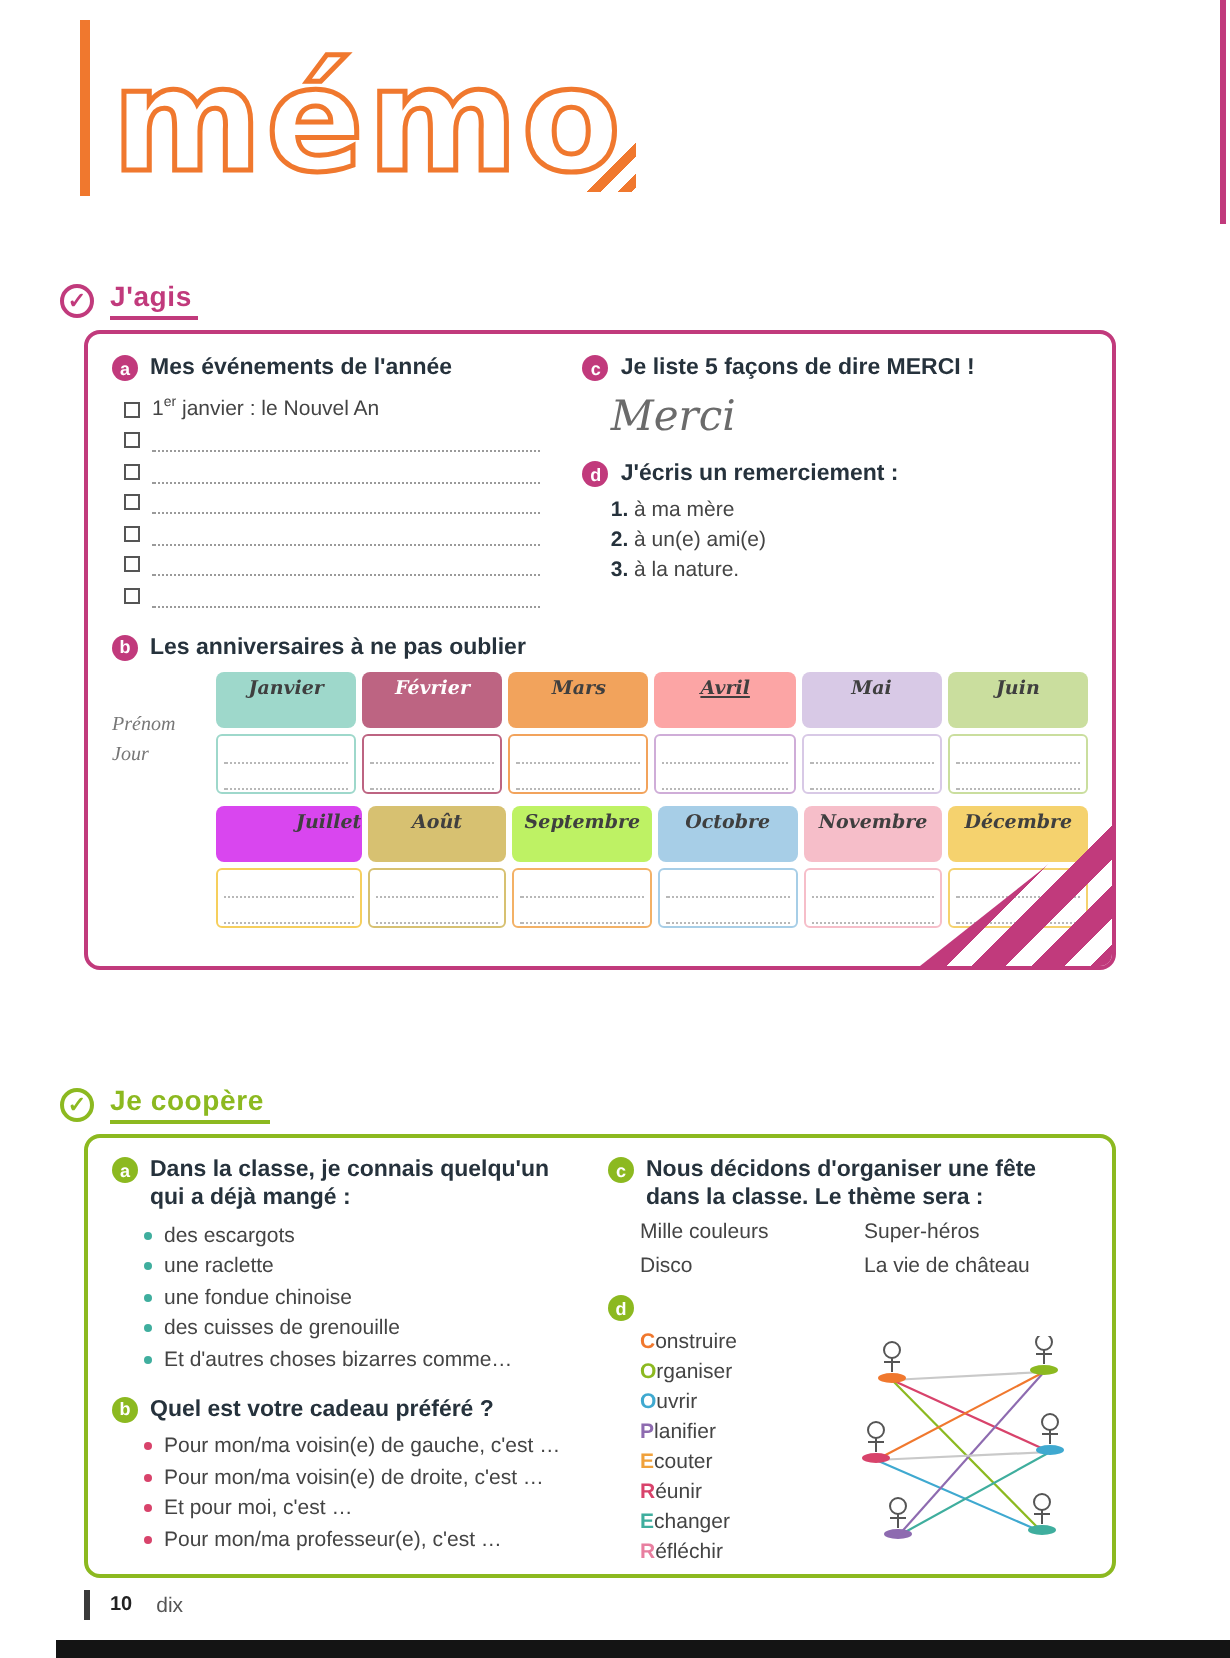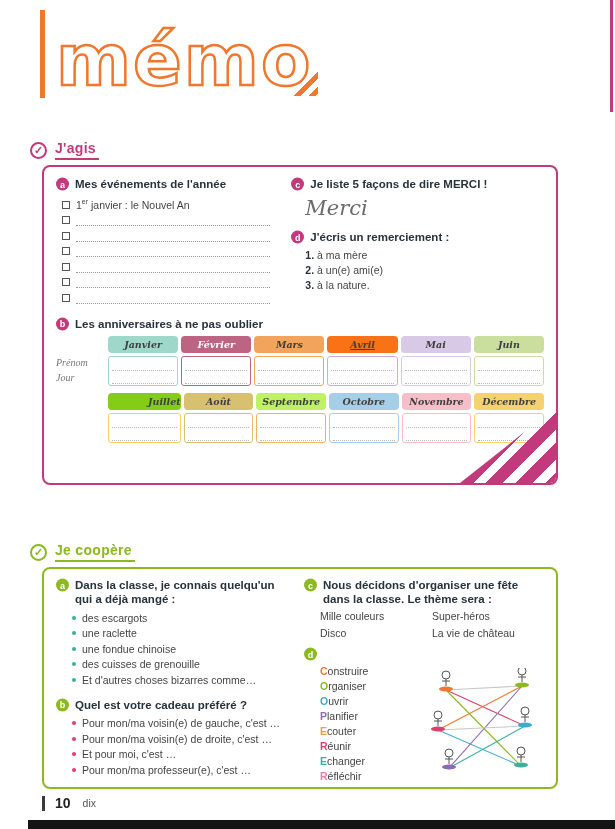--- a/index.html
+++ b/index.html
@@ -63,21 +63,21 @@
   .thanks-item b { color:#26323c; }
 
   .table-block { margin-top:13px; }
   .cal { margin-top:5px; }
   .cal-row { display:flex; }
   .cal-row + .cal-row { margin-top:6px; }
   .cal-labels { flex:none; width:52px; padding-top:21px; display:flex; flex-direction:column; }
   .hand { font-family:Liberation Serif, serif; font-style:italic; font-size:10px; color:#777; height:15px; }
   .cal-months { flex:1; display:grid; grid-template-columns:repeat(6,1fr); gap:3px; }
   .cal-head {
-    height:17px; line-height:17px; text-align:center; border-radius:4px;
+    height:28px; line-height:17px; text-align:center; border-radius:4px;
     font-family:"DejaVu Serif", serif; font-style:italic; font-weight:bold; font-size:9.5px;
   }
   .cal-cell { margin-top:3px; height:30px; border:1px solid; border-radius:3px; background:#fff; padding:1px 3px 0; }
   .cline { display:block; border-bottom:1px dotted #b8b8b8; height:13px; }
   .corner-stripes {
     position:absolute; right:0; bottom:0; width:96px; height:76px;
     background:repeating-linear-gradient(135deg, transparent 0 9px, var(--pink) 9px 21px);
     clip-path:polygon(100% 0, 100% 100%, 0 100%);
   }
 
@@ -94,21 +94,21 @@
   .block-d { margin-top:6px; }
   .coop-d-body { display:flex; }
   .coop-words { margin-left:16px; width:86px; }
   .coop-word { font-size:10.5px; line-height:15px; color:#444; }
   .coop-word .w-init { font-weight:bold; }
   .coop-illu { margin:4px 0 0 18px; }
 
   
   .footer { position:absolute; left:42px; top:795px; display:flex; align-items:center; }
   .footer-bar { width:3px; height:15px; background:#3a3a3a; margin-right:10px; }
-  .page-num { font-size:14px; font-weight:bold; color:#222; }
+  .page-num { font-size:10px; font-weight:bold; color:#222; }
   .page-word { font-size:10.5px; color:#555; margin-left:12px; }
   .bottom-bar { position:absolute; left:28px; right:0; bottom:0; height:9px; background:#141414; }
 </style>
 </head>
 <body>
 
 <div class="memo-bar"></div>
 <h1 class="memo-title">mémo</h1>
 <div class="memo-flag"></div>
 <div class="edge-line"></div>
@@ -201,21 +201,21 @@
                 </div>
             </div>
             <div class="cal-col">
               <div class="cal-head" style="background-color: rgb(242, 163, 92); color: rgb(63, 63, 63);">Mars</div>
               <div class="cal-cell" style="border-color: rgb(242, 163, 92);">
                   <span class="cline"></span>
                   <span class="cline"></span>
                 </div>
             </div>
             <div class="cal-col">
-              <div class="cal-head" style="background-color: #f97316; color: rgb(63, 63, 63); text-decoration: underline;">Avril</div>
+              <div class="cal-head" style="background-color: #fca5a5; color: rgb(63, 63, 63); text-decoration: underline;">Avril</div>
               <div class="cal-cell" style="border-color: rgb(207, 173, 216);">
                   <span class="cline"></span>
                   <span class="cline"></span>
                 </div>
             </div>
             <div class="cal-col">
               <div class="cal-head" style="background-color: rgb(216, 201, 230); color: rgb(63, 63, 63);">Mai</div>
               <div class="cal-cell" style="border-color: rgb(216, 201, 230);">
                   <span class="cline"></span>
                   <span class="cline"></span>
@@ -227,21 +227,21 @@
                   <span class="cline"></span>
                   <span class="cline"></span>
                 </div>
             </div>
           </div>
         </div>
         <div class="cal-row">
           <div class="cal-labels"></div>
           <div class="cal-months">
             <div class="cal-col">
-              <div class="cal-head" style="background-color: #84cc16; color: rgb(63, 63, 63); padding-left: 40px;">Juillet</div>
+              <div class="cal-head" style="background-color: #d946ef; color: rgb(63, 63, 63); padding-left: 40px;">Juillet</div>
               <div class="cal-cell" style="border-color: rgb(246, 207, 93);">
                   <span class="cline"></span>
                   <span class="cline"></span>
                 </div>
             </div>
             <div class="cal-col">
               <div class="cal-head" style="background-color: rgb(215, 193, 113); color: rgb(63, 63, 63);">Août</div>
               <div class="cal-cell" style="border-color: rgb(215, 193, 113);">
                   <span class="cline"></span>
                   <span class="cline"></span>

